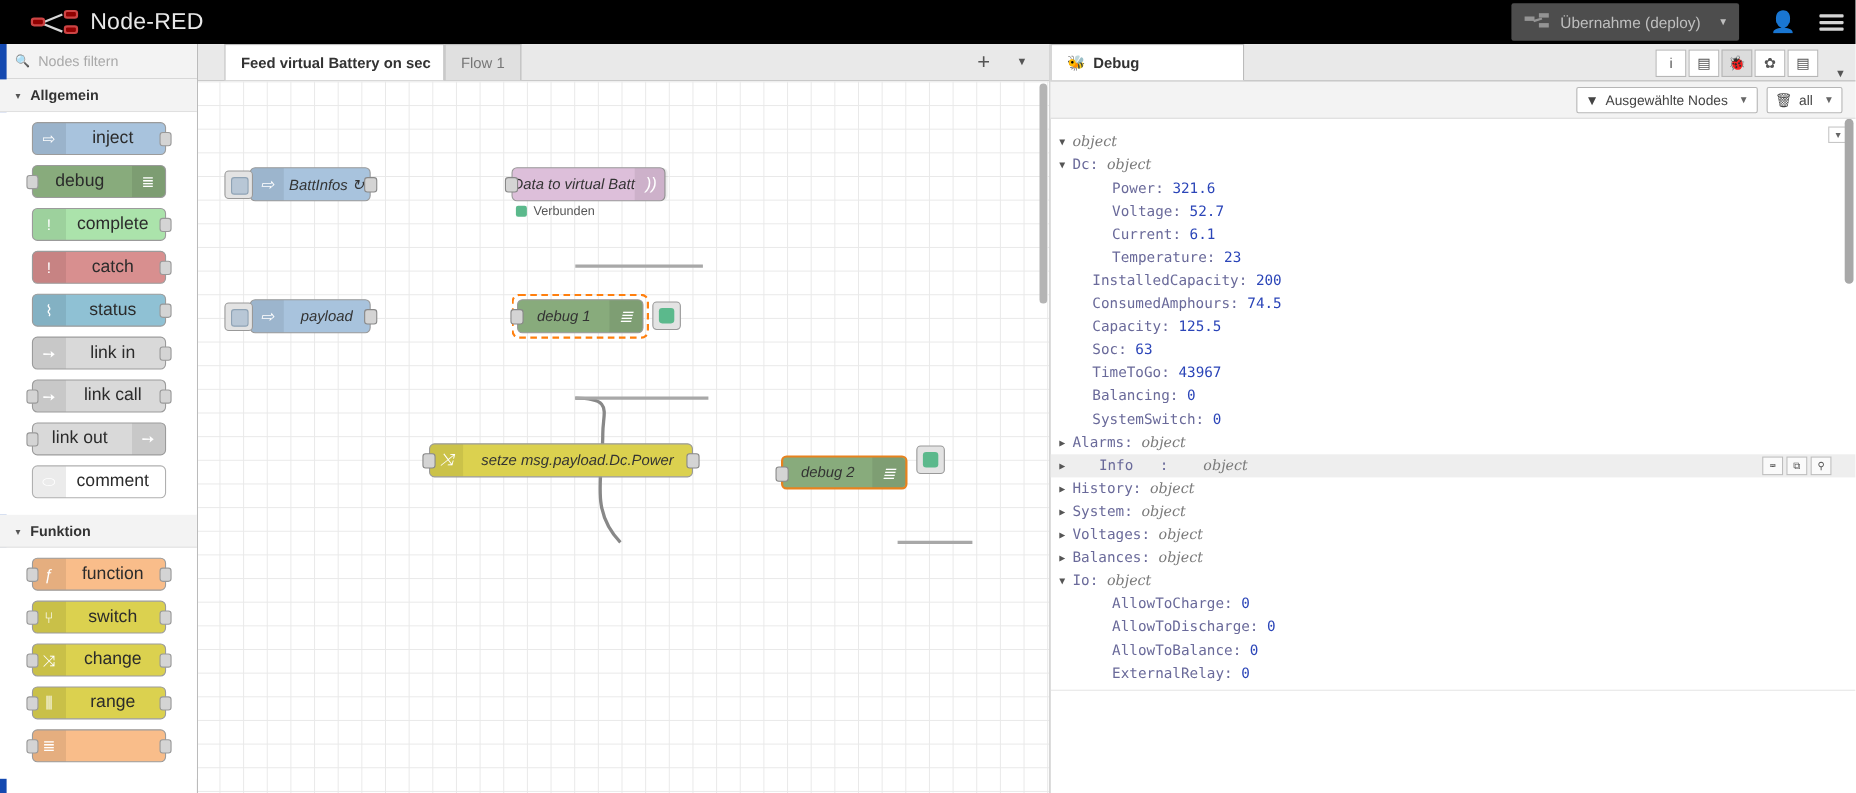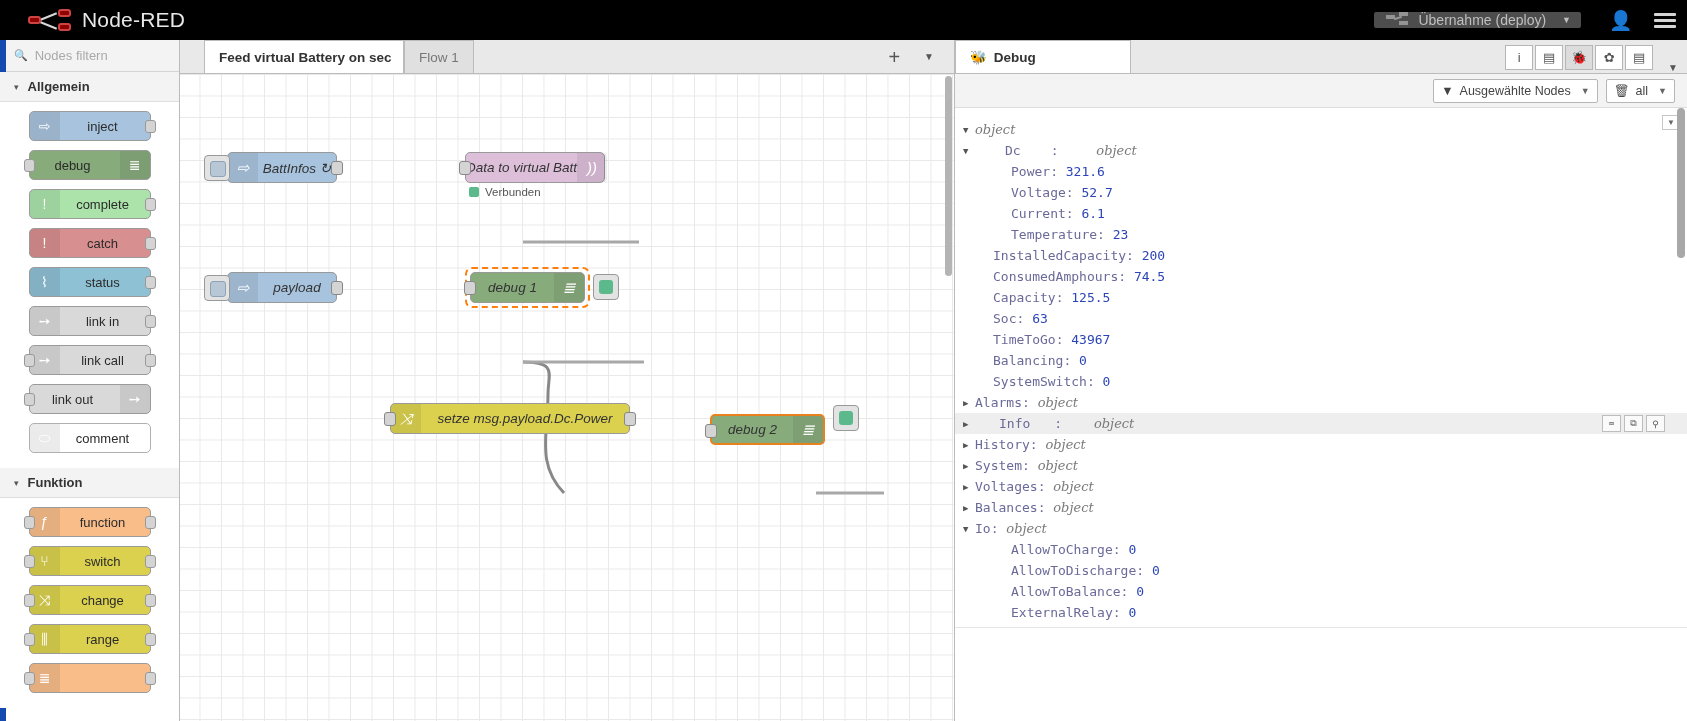--- a/index.html
+++ b/index.html
@@ -29,21 +29,21 @@
   .brand-logo .n2 { width: 13px; height: 8px; left: 30px; top: 0px; }
   .brand-logo .n3 { width: 13px; height: 8px; left: 30px; top: 14px; }
   .brand-logo .wire { position: absolute; background: #d8d8d8; height: 2px; }
   .brand-logo .w1 { width: 18px; left: 12px; top: 10px; transform: rotate(-22deg); transform-origin: left center; }
   .brand-logo .w2 { width: 18px; left: 12px; top: 12px; transform: rotate(22deg); transform-origin: left center; }
   .brand-name { color: #e8e8e8; font-size: 21px; letter-spacing: .2px; }
 
   .header-right { margin-left: auto; display: flex; align-items: center; }
   .deploy-btn {
     display: flex; align-items: center;
-    background: #4d4d4d; height: 16px; border-radius: 2px;
+    background: #4d4d4d; height: 34px; border-radius: 2px;
     padding: 0 10px 0 12px; margin-right: 18px; cursor: pointer;
   }
   .deploy-icon { width: 22px; height: 16px; position: relative; margin-right: 10px; opacity: .55; }
   .deploy-icon i { position: absolute; background: #cfcfcf; }
   .deploy-icon .a { width: 9px; height: 4px; left: 0; top: 3px; }
   .deploy-icon .b { width: 9px; height: 4px; right: 0; top: 0; }
   .deploy-icon .c { width: 9px; height: 4px; right: 0; top: 9px; }
   .deploy-icon .d { width: 8px; height: 2px; left: 8px; top: 5px; transform: rotate(-18deg); }
   .deploy-label { color: #bfbfbf; font-size: 14px; }
   .deploy-caret { margin-left: 16px; color: #bfbfbf; font-size: 9px; }
@@ -79,21 +79,21 @@
   .cat-chevron { font-size: 9px; color: #555; }
   .cat-title { font-weight: bold; font-size: 13px; color: #333; }
   .cat-body { padding: 9px 0 6px 0; background: #fff; }
 
   .pnode {
     position: relative; margin: 0 auto 9px auto;
     width: 122px; height: 30px; border-radius: 5px;
     border: 1px solid #9b9b9b; display: flex; align-items: center;
     cursor: pointer; overflow: visible;
   }
-  .pnode .ptxt { flex: 1; text-align: center; font-size: 13px; color: #2b2b2b; padding-right: 4px; }
+  .pnode .ptxt { flex: 1; text-align: center; font-size: 16px; color: #2b2b2b; padding-right: 4px; }
   .pnode .picon {
     width: 30px; height: 100%; display: flex; align-items: center; justify-content: center;
     background: rgba(0,0,0,.08); color: #fff; font-size: 14px;
   }
   .pnode .picon.left { border-radius: 4px 0 0 4px; }
   .pnode .picon.right { border-radius: 0 4px 4px 0; }
   .port {
     position: absolute; width: 11px; height: 13px; top: 8px;
     background: #d4d4d4; border: 1px solid #999; border-radius: 3px;
   }
@@ -484,21 +484,21 @@
     </div>
 
     <div class="sb-body">
       <div class="dbg-msg">
         <div class="dbg-collapse">▼</div>
         <div class="tree" id="debug-tree">
             <div class="trow" style="padding-left: 8px;">
               <span class="tarrow open"></span>
               <span class="tval-obj">object</span>
             </div>
-            <div class="trow" style="padding-left: 8px; gap: 30px;">
+            <div class="trow" style="padding-left: 8px;">
               <span class="tarrow open"></span>
               <span class="tkey">Dc</span>
               <span class="tkey">:&nbsp;</span>
               <span class="tval-obj">object</span>
             </div>
             <div class="trow" style="padding-left: 44px;">
               <span class="tarrow"></span>
               <span class="tkey">Power</span>
               <span class="tkey">:&nbsp;</span>
               <span class="tval-num">321.6</span>

